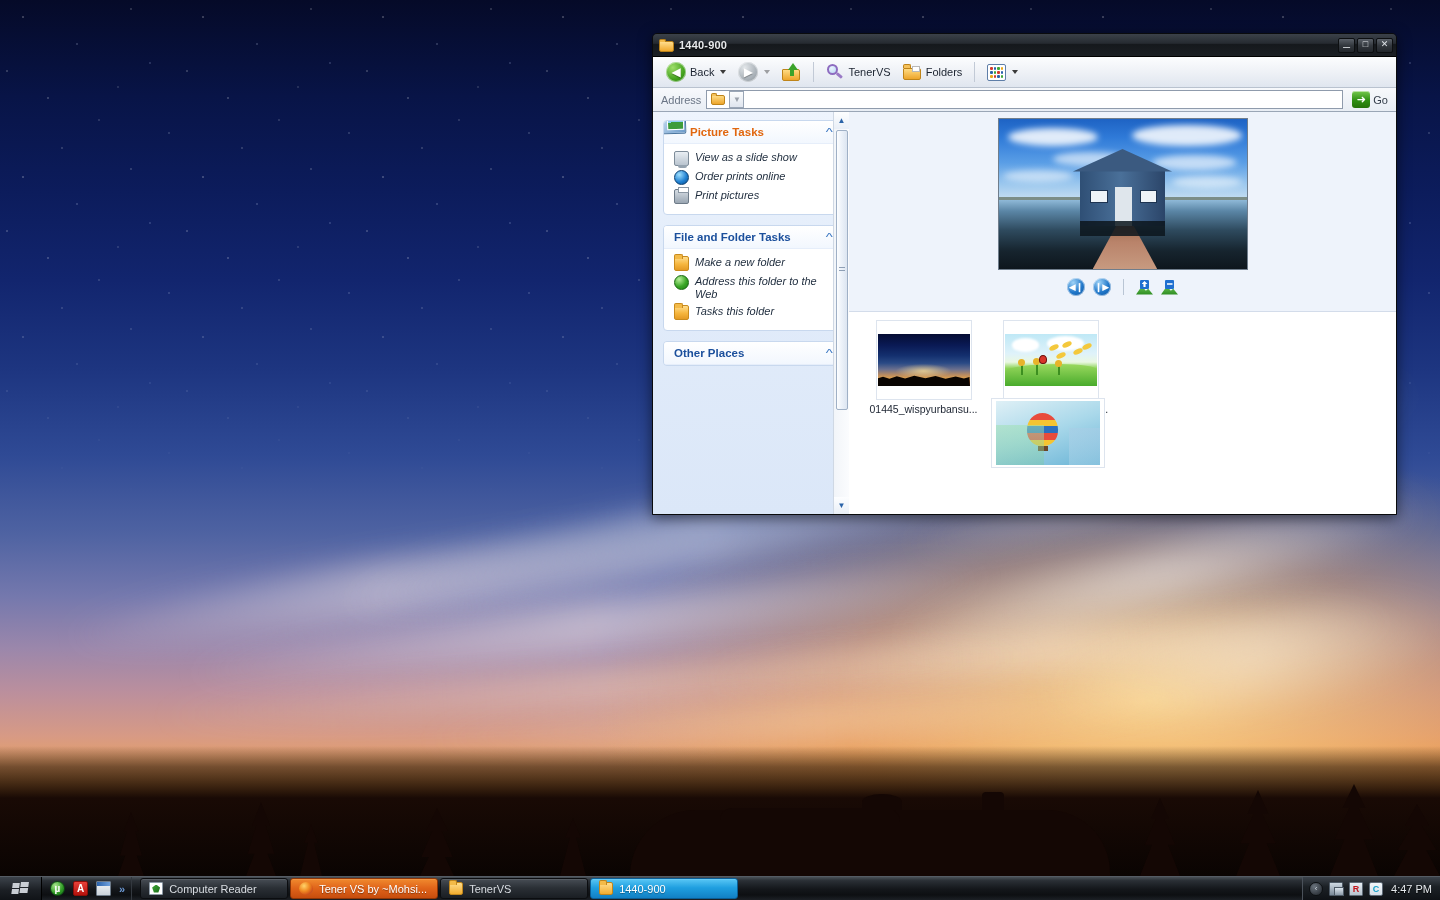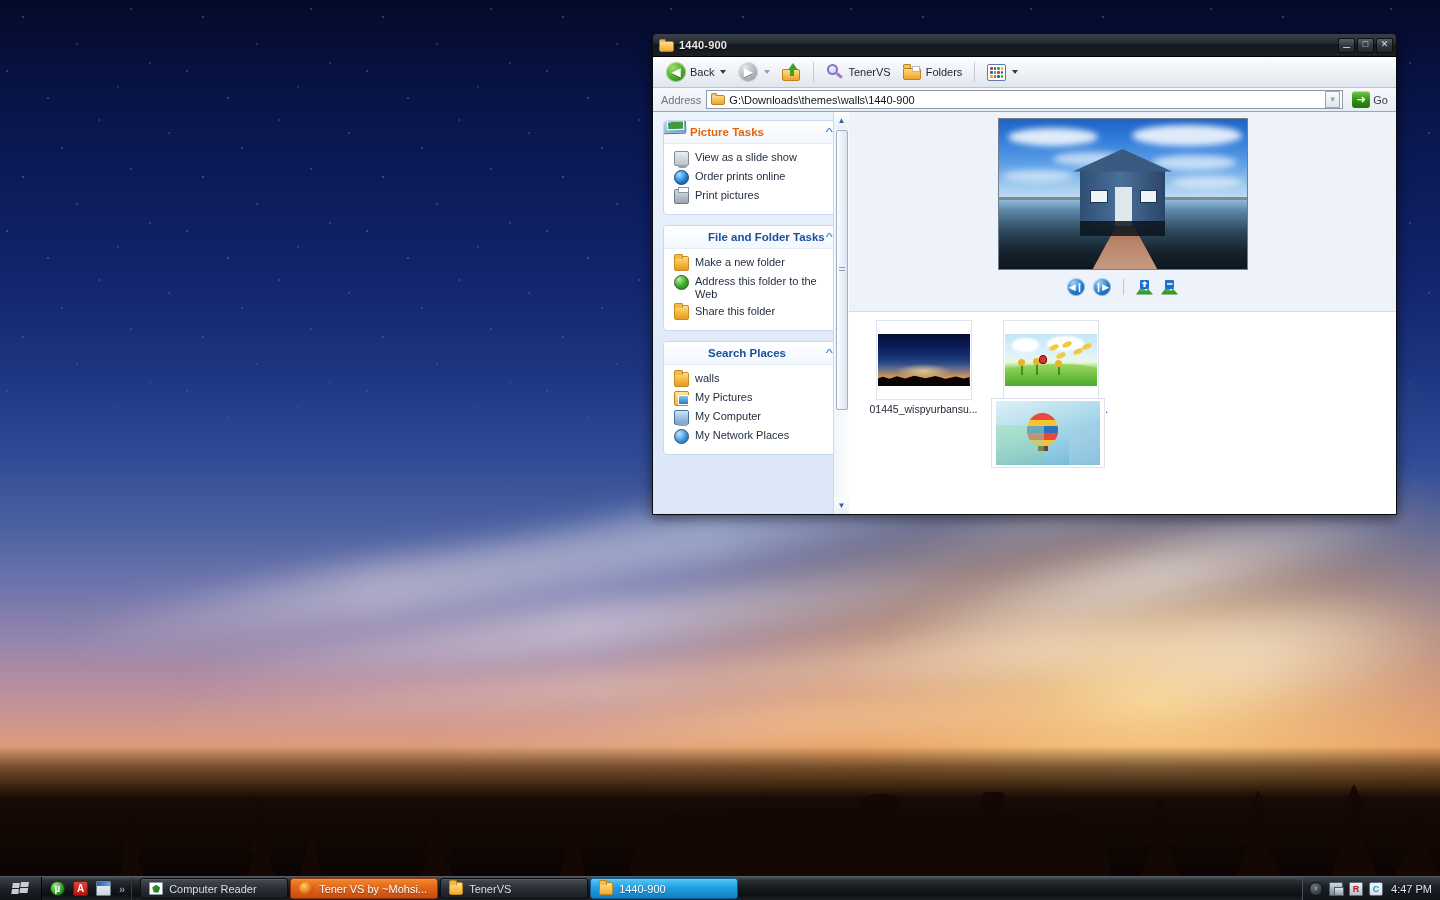--- a/index.html
+++ b/index.html
@@ -208,25 +208,25 @@
   }
 
   .pane { background:#fff; border:1px solid #c8d8ee; border-radius:4px; margin-bottom:10px; overflow:hidden; }
   .pane-hd {
     display:flex; align-items:center; padding:5px 8px 5px 10px;
     background:linear-gradient(to bottom,#ffffff,#f2f7fe);
     border-bottom:1px solid #e6eefa;
   }
   .pane-title { font-size:11.5px; font-weight:bold; flex:1; }
   .pane-title.orange { color:#e1670f; }
-  .pane-title.blue { color:#1b4f9c;margin-left:34px; }
+  .pane-title.blue { color:#1b4f9c; }
   .chev { color:#3b77c2; font-size:10px; transform:scaleX(1.5); }
   .pane-body { padding:5px 8px 8px 10px; }
   .task { display:flex; align-items:flex-start; gap:6px; padding:2px 0; }
-  .task-lab { color:#1d2b3c; font-size:11px; line-height:13px; }
+  .task-lab { color:#1d2b3c; font-size:11px; line-height:13px;font-style:italic; }
 
   
   .ico { width:15px; height:15px; flex:0 0 15px; position:relative; }
   .ico-folder, .ico-folder-open, .ico-folder-new, .ico-folder-share {
     background:linear-gradient(to bottom,#ffdd8c,#f6b63e 55%,#e49a23);
     border:1px solid #c98b1d; border-radius:1px 2px 2px 2px;
   }
   .ico-folder:before, .ico-folder-open:before, .ico-folder-new:before, .ico-folder-share:before {
     content:""; position:absolute; left:-1px; top:-3px; width:7px; height:4px;
     background:#f3ba48; border:1px solid #c98b1d; border-bottom:none; border-radius:2px 2px 0 0;
@@ -528,21 +528,20 @@
     </div>
   </div>
 
   <div class="addressbar">
     <span class="addr-label">Address</span>
     <div class="addr-field">
       <div style="width:14px;height:11px;position:relative;flex:0 0 14px;">
         <div style="position:absolute;left:0;bottom:0;width:14px;height:10px;background:linear-gradient(to bottom,#ffdb83,#eda52b);border:1px solid #bf8419;border-radius:1px 2px 2px 2px;"></div>
         <div style="position:absolute;left:0;top:-1px;width:6px;height:3px;background:#f5c25c;border:1px solid #bf8419;border-bottom:none;border-radius:2px 2px 0 0;"></div>
       </div>
-      <span class="addr-text">G:\Downloads\themes\walls\1440-900</span>
       <div class="addr-drop">▼</div>
     </div>
     <div class="go-btn">
       <div class="go-arrow">➜</div>
       <span class="go-label">Go</span>
     </div>
   </div>
 
   <div class="win-body">
 
@@ -579,47 +578,29 @@
           <div class="task">
             <div class="ico ico-folder-new"></div>
             <span class="task-lab">Make a new folder</span>
           </div>
           <div class="task">
             <div class="ico ico-web"></div>
             <span class="task-lab" style="max-width:130px;display:inline-block;">Address this folder to the Web</span>
           </div>
           <div class="task">
             <div class="ico ico-folder-share"></div>
-            <span class="task-lab">Share this folder</span>
+            <span class="task-lab">Tasks this folder</span>
           </div>
         </div>
       </div>
 
       <div class="pane">
         <div class="pane-hd">
-          <span class="pane-title blue">Search Places</span>
+          <span class="pane-title blue">Other Places</span>
           <span class="chev">^</span>
-        </div>
-        <div class="pane-body">
-          <div class="task">
-            <div class="ico ico-folder"></div>
-            <span class="task-lab">walls</span>
-          </div>
-          <div class="task">
-            <div class="ico ico-pics"></div>
-            <span class="task-lab">My Pictures</span>
-          </div>
-          <div class="task">
-            <div class="ico ico-comp"></div>
-            <span class="task-lab">My Computer</span>
-          </div>
-          <div class="task">
-            <div class="ico ico-net"></div>
-            <span class="task-lab">My Network Places</span>
-          </div>
         </div>
       </div>
 
       <div class="sb-scroll-track">
         <div class="sb-arrow">▲</div>
         <div class="sb-thumb">
             <div class="grip"></div>
           </div>
         <div class="sb-arrow" style="position:absolute;bottom:0;">▼</div>
       </div>

